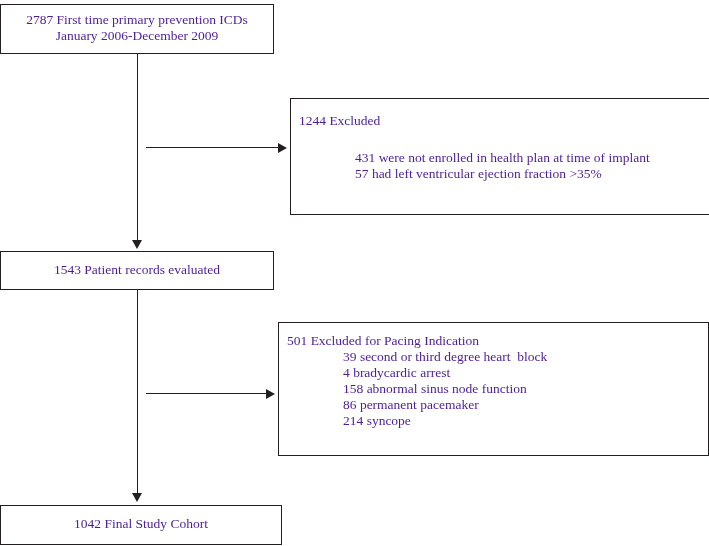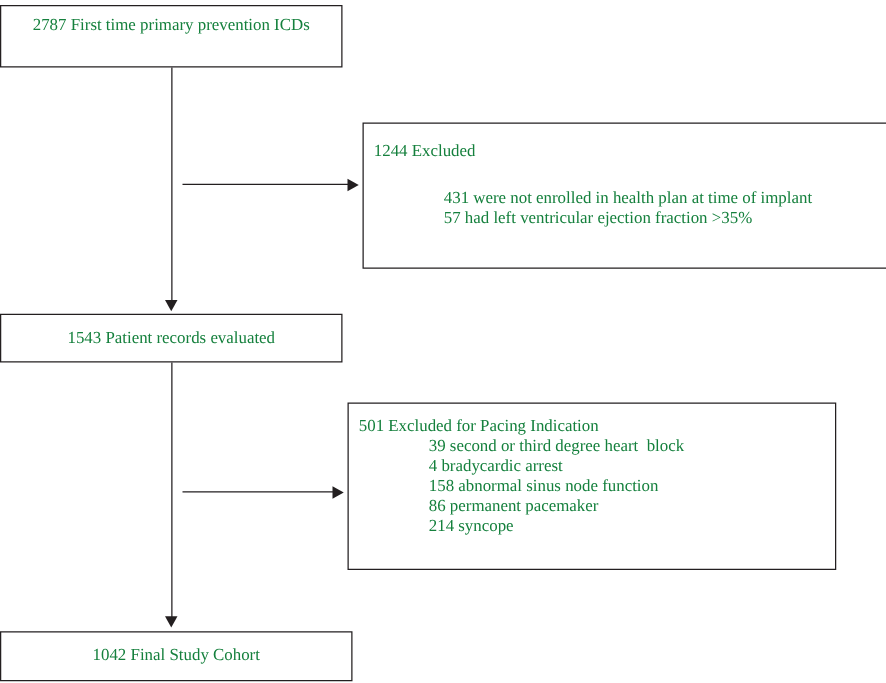--- a/index.html
+++ b/index.html
@@ -19,21 +19,21 @@
   .box {
     position: absolute;
     box-sizing: border-box;
     border: 1px solid #231f20;
     background: #ffffff;
   }
   .line {
     white-space: pre;
     font-size: 13.5px;
     line-height: 16px;
-    color: #15803d;
+    color: #4c1d95;
   }
   .arrow-v {
     position: absolute;
     background: #231f20;
     width: 1px;
   }
   .arrow-h {
     position: absolute;
     background: #231f20;
     height: 1px;
@@ -80,21 +80,21 @@
     top: 251px;
     width: 274px;
     height: 39px;
     padding-top: 10px;
   }
   #box-records .line { text-align: center; }
   
   #box-excluded-2 {
     left: 278px;
     top: 322px;
-    width: 391px;
+    width: 431px;
     height: 134px;
     padding: 10px 0 0 8px;
   }
   #box-excluded-2 .l1 { padding-left: 0px; }
   #box-excluded-2 .sub { padding-left: 56px; }
   
   #box-final {
     left: 0px;
     top: 505px;
     width: 282px;
@@ -103,20 +103,21 @@
   }
   #box-final .line { text-align: center; }
 </style>
 </head>
 <body>
 
 <div id="canvas">
 
   <div class="box" id="box-top">
     <div class="line">2787 First time primary prevention ICDs</div>
+    <div class="line">January 2006-December 2009</div>
   </div>
 
   <div class="arrow-v" style="left:137px; top:54px; height:188px;"></div>
   <div class="arrow-head-down" style="left:132px; top:240px;"></div>
 
   <div class="arrow-h" style="left:146px; top:147px; width:133px;"></div>
   <div class="arrow-head-right" style="left:278px; top:143px;"></div>
 
   <div class="box" id="box-excluded-1">
     <div class="line l1">1244 Excluded</div>

